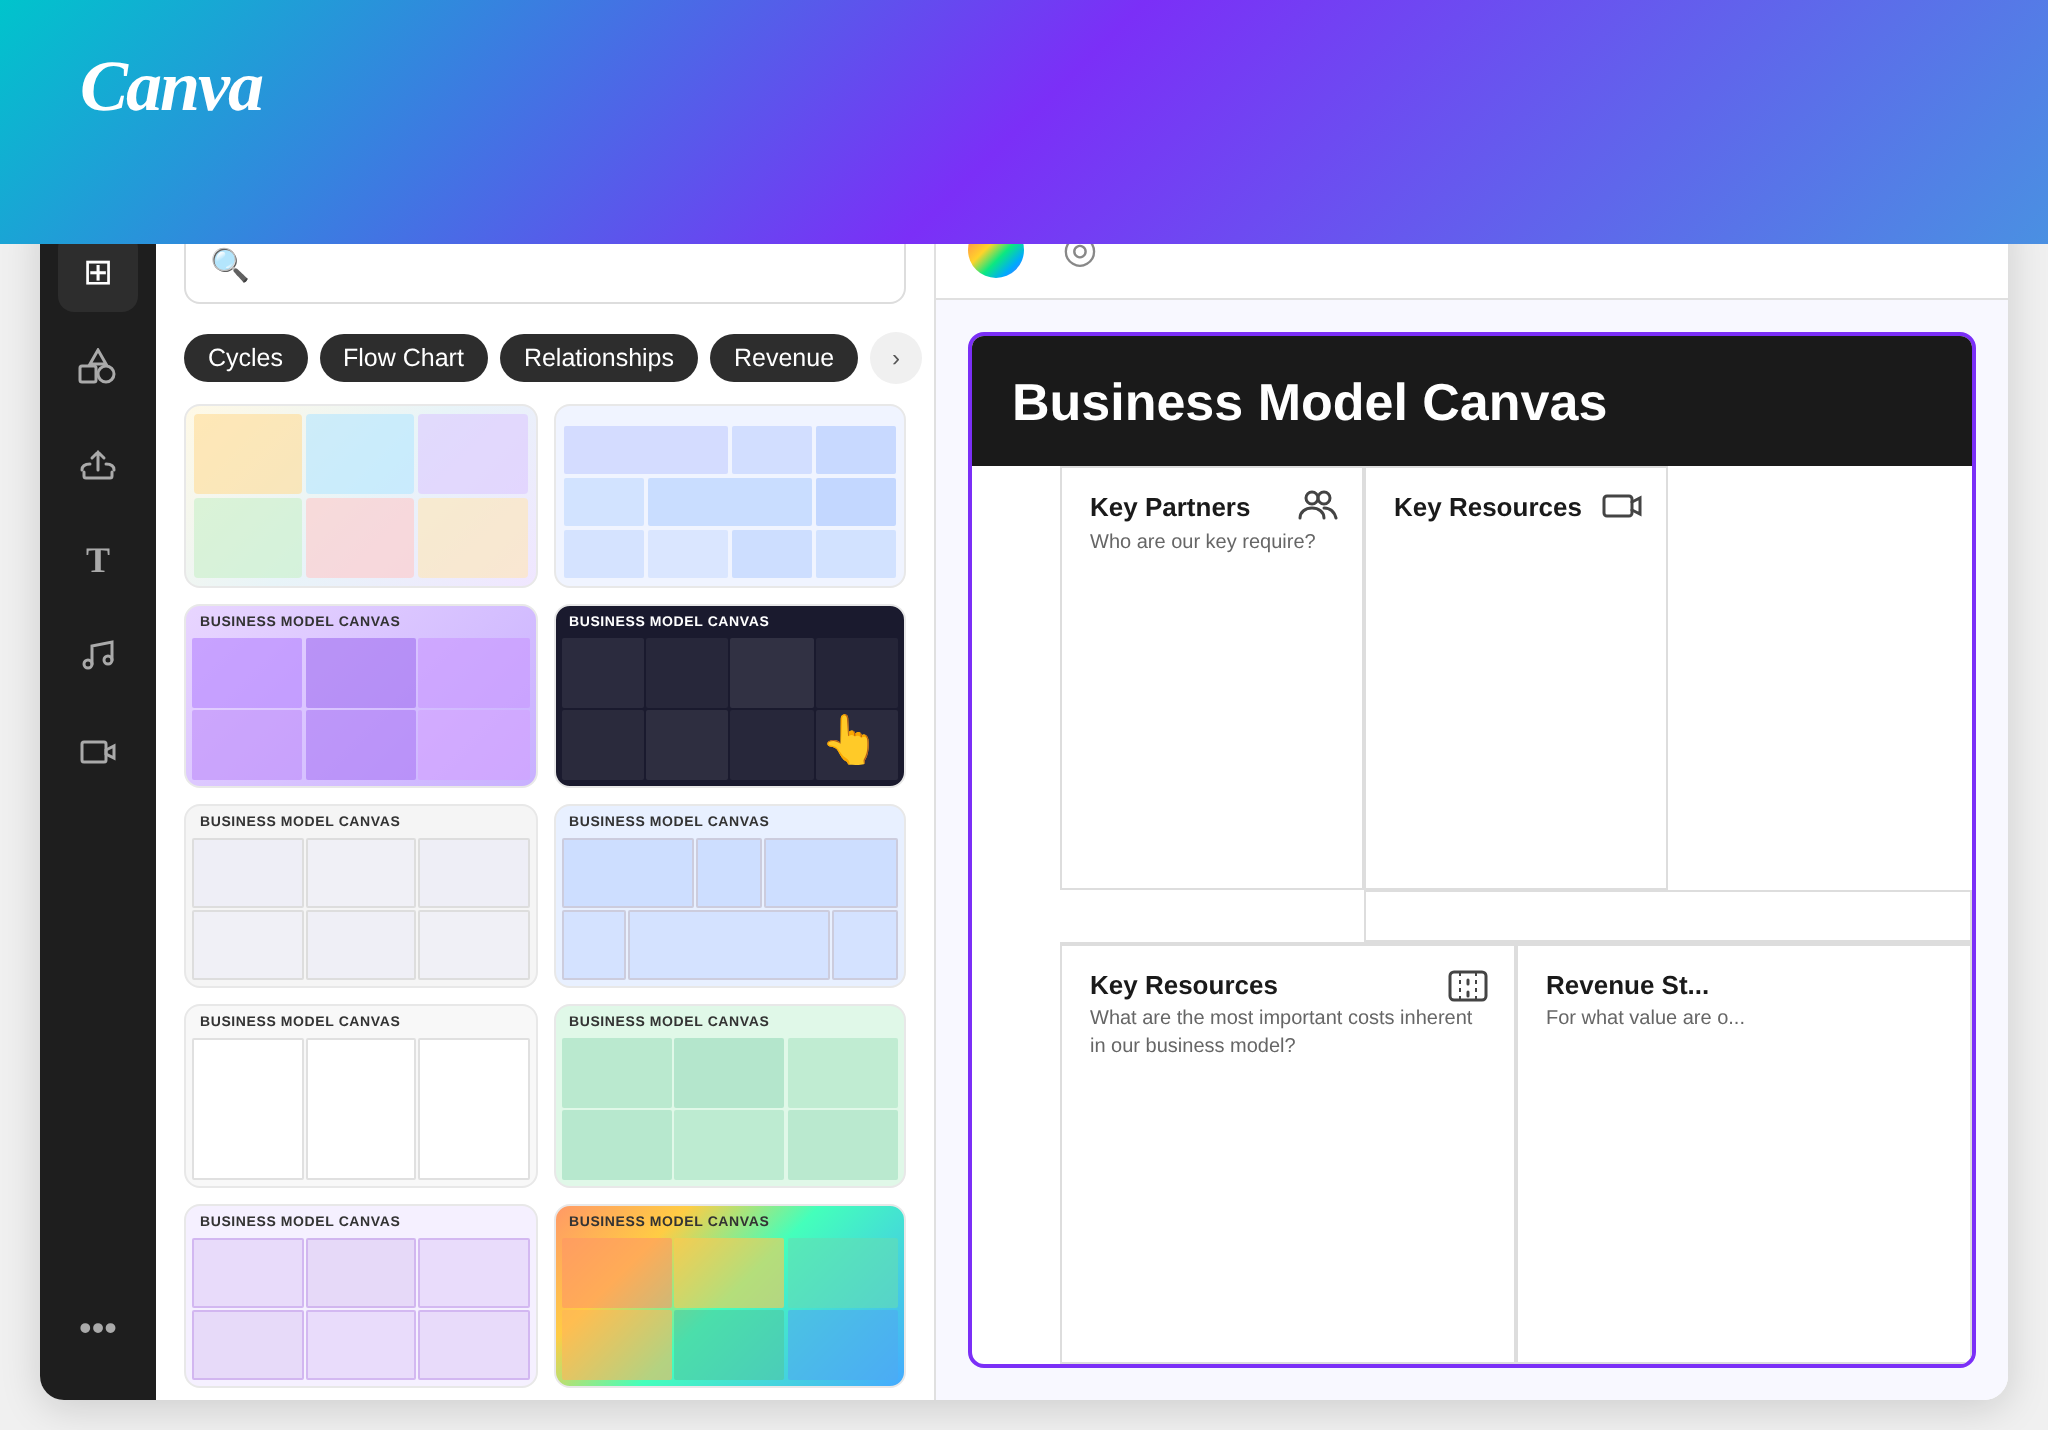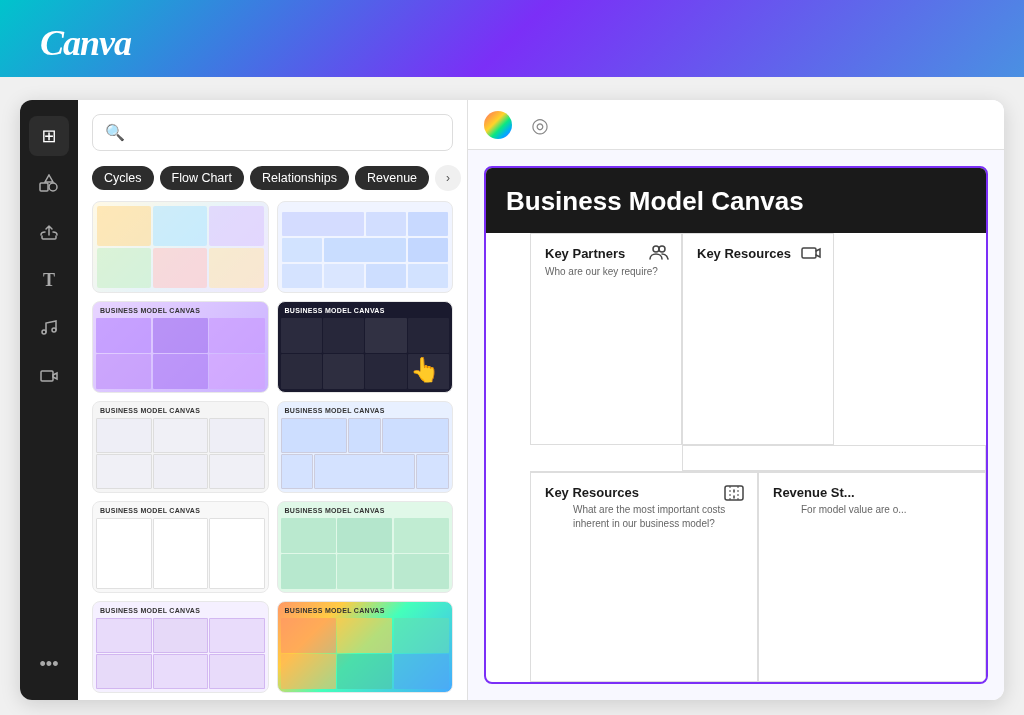--- a/index.html
+++ b/index.html
@@ -9,21 +9,21 @@
       width: 1024px;
       height: 715px;
       overflow: hidden;
       position: relative;
     }
 
     
     .top-header {
       position: absolute;
       top: 0; left: 0; right: 0;
-      height: 77px;
+      height: 122px;
       background: linear-gradient(135deg, #00c4cc 0%, #7b2ff7 50%, #4a90e2 100%);
       z-index: 10;
     }
 
     .canva-logo {
       position: absolute;
       top: 22px; left: 40px;
       font-size: 36px;
       font-weight: 700;
       color: white;
@@ -280,21 +280,21 @@
     .bmc-bottom-cell {
       border: 0.5px solid #ddd;
       padding: 12px 14px;
       position: relative;
     }
 
     .bmc-bottom-title {
       font-size: 13px; font-weight: 700; color: #1a1a1a; margin-bottom: 3px;
     }
 
-    .bmc-bottom-desc { font-size: 10px; color: #666; line-height: 1.4; margin-left: 28px; }
+    .bmc-bottom-desc { font-size: 10px; color: #666; line-height: 1.4; }
     .bmc-bottom-icon { position: absolute; top: 10px; right: 12px; font-size: 16px; color: #555; }
   </style>
 </head>
 <body>
 
 <div class="top-header">
   <div class="canva-logo">Canva</div>
 </div>
 
 <div class="main-container">
@@ -526,21 +526,21 @@
             <div class="bmc-bottom-icon">
               <svg width="22" height="20" viewBox="0 0 22 20" fill="none">
                 <rect x="2" y="3" width="18" height="14" rx="2" stroke="#444" stroke-width="1.5"></rect>
                 <path d="M7 3v14M15 3v14" stroke="#444" stroke-width="1" stroke-dasharray="2 2"></path>
                 <path d="M11 7v2m0 4v2" stroke="#444" stroke-width="1.5" stroke-linecap="round"></path>
               </svg>
             </div>
           </div>
           <div class="bmc-bottom-cell" style="border-left:0.5px solid #ddd;">
             <div class="bmc-bottom-title">Revenue St...</div>
-            <div class="bmc-bottom-desc">For model value are o...</div>
+            <div class="bmc-bottom-desc">For what value are o...</div>
           </div>
         </div>
 
       </div>
     </div>
 
   </div>
 
 </div>
 

